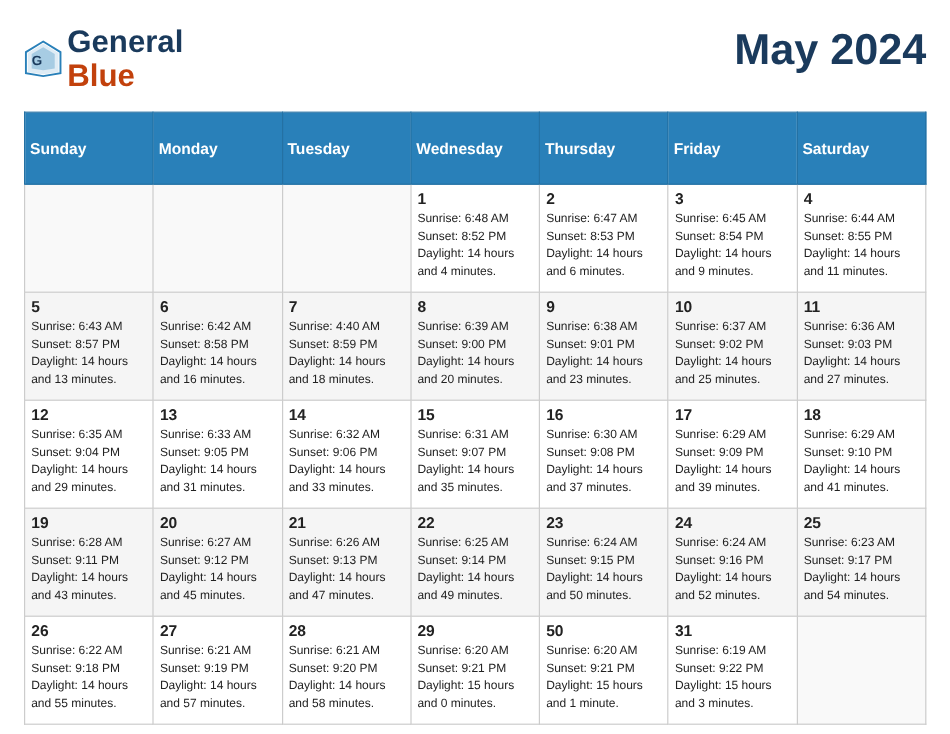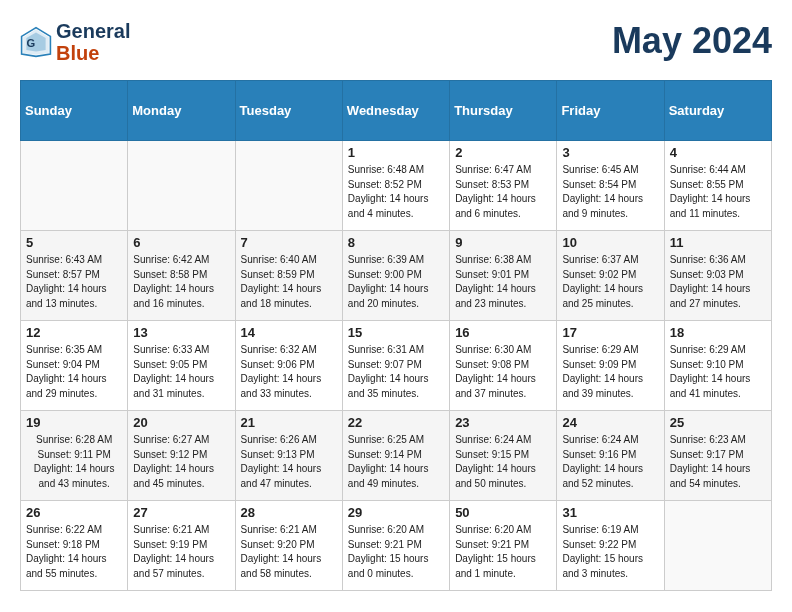--- a/index.html
+++ b/index.html
@@ -83,21 +83,21 @@
 
 <div class="header">
   <div class="logo">
     <svg class="logo-icon" viewBox="0 0 40 40" xmlns="http://www.w3.org/2000/svg">
       <polygon points="20,4 36,14 36,34 20,36 4,34 4,14" fill="#2980b9" opacity="0.15"></polygon>
       <polygon points="20,2 38,13 38,35 20,38 2,35 2,13" fill="none" stroke="#2980b9" stroke-width="2"></polygon>
       <polygon points="20,8 32,15 32,30 20,32 8,30 8,15" fill="#2980b9" opacity="0.3"></polygon>
       <text x="8" y="26" font-size="14" fill="#1a3a5c" font-weight="bold" font-family="Arial">G</text>
     </svg>
     <div>
-      <div style="font-size:20px;font-weight:bold;color:#1a3a5c;line-height:1.1;">
+      <div style="font-size:26px;font-weight:bold;color:#1a3a5c;line-height:1.1;">
         <span style="color:#1a3a5c;">General</span><br>
         <span style="color:#c2410c;">Blue</span>
       </div>
     </div>
   </div>
   <div class="title-block">
     <div class="month-year">May 2024</div>
   </div>
 </div>
 
@@ -157,21 +157,21 @@
         </td>
         <td>
           <span class="day-num">6</span>
           <div class="day-info" style="white-space: pre-line;">Sunrise: 6:42 AM
 Sunset: 8:58 PM
 Daylight: 14 hours
 and 16 minutes.</div>
         </td>
         <td>
           <span class="day-num">7</span>
-          <div class="day-info" style="white-space: pre-line;">Sunrise: 6:40 AM
+          <div class="day-info" style="white-space: pre-line;">Sunrise: 4:40 AM
 Sunset: 8:59 PM
 Daylight: 14 hours
 and 18 minutes.</div>
         </td>
         <td>
           <span class="day-num">8</span>
           <div class="day-info" style="white-space: pre-line;">Sunrise: 6:39 AM
 Sunset: 9:00 PM
 Daylight: 14 hours
 and 20 minutes.</div>
@@ -245,21 +245,21 @@
           <span class="day-num">18</span>
           <div class="day-info" style="white-space: pre-line;">Sunrise: 6:29 AM
 Sunset: 9:10 PM
 Daylight: 14 hours
 and 41 minutes.</div>
         </td>
       </tr>
       <tr>
         <td>
           <span class="day-num">19</span>
-          <div class="day-info" style="white-space: pre-line; text-align: center;">Sunrise: 6:28 AM
+          <div class="day-info" style="white-space: pre-line;">Sunrise: 6:28 AM
 Sunset: 9:11 PM
 Daylight: 14 hours
 and 43 minutes.</div>
         </td>
         <td>
           <span class="day-num">20</span>
           <div class="day-info" style="white-space: pre-line;">Sunrise: 6:27 AM
 Sunset: 9:12 PM
 Daylight: 14 hours
 and 45 minutes.</div>

